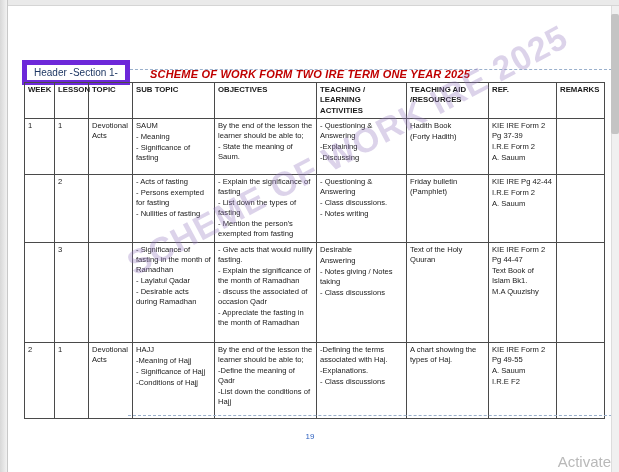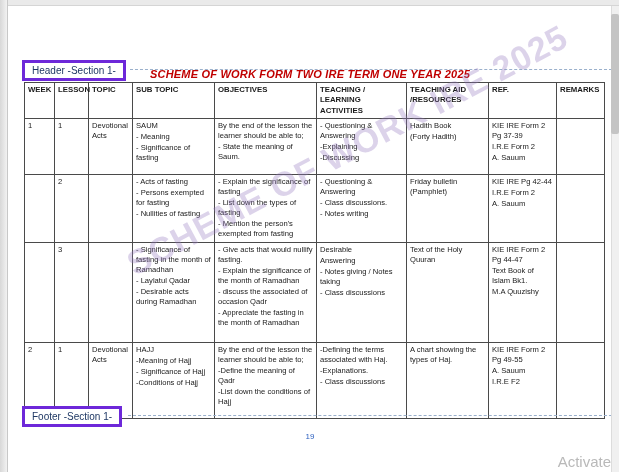--- a/index.html
+++ b/index.html
@@ -47,21 +47,21 @@
     color: #1a4fd6;
     text-decoration: underline;
   }
   .header-email .phone { color: #3b3b3b; }
 
   .section-tag {
     position: absolute;
     font-size: 10px;
     color: #1f3864;
     background: #ffffff;
-    border: 3px solid #6d28d9;
+    border: 5px solid #6d28d9;
     padding: 2px 7px;
     white-space: nowrap;
   }
   #header-tag { left: 12px; top: 52px; }
   #footer-tag { left: 12px; top: 398px; }
 
   .sec-line {
     position: absolute;
     height: 0;
     border-top: 1px dashed #9ab0cc;
@@ -314,21 +314,20 @@
               <div></div>
               <div>I.R.E F2</div>
             </td>
             <td></td>
           </tr>
         </tbody>
     </table>
 
     <div class="watermark">SCHEME OF WORK IRE 2025</div>
 
-    <div class="section-tag" id="footer-tag">Footer -Section 1-</div>
     <div class="sec-line" id="footer-line"></div>
 
     <div class="page-number">19</div>
   </div>
 
   <div class="activate">Activate</div>
 
   <div class="scroll-track">
     <div class="scroll-thumb"></div>
   </div>

